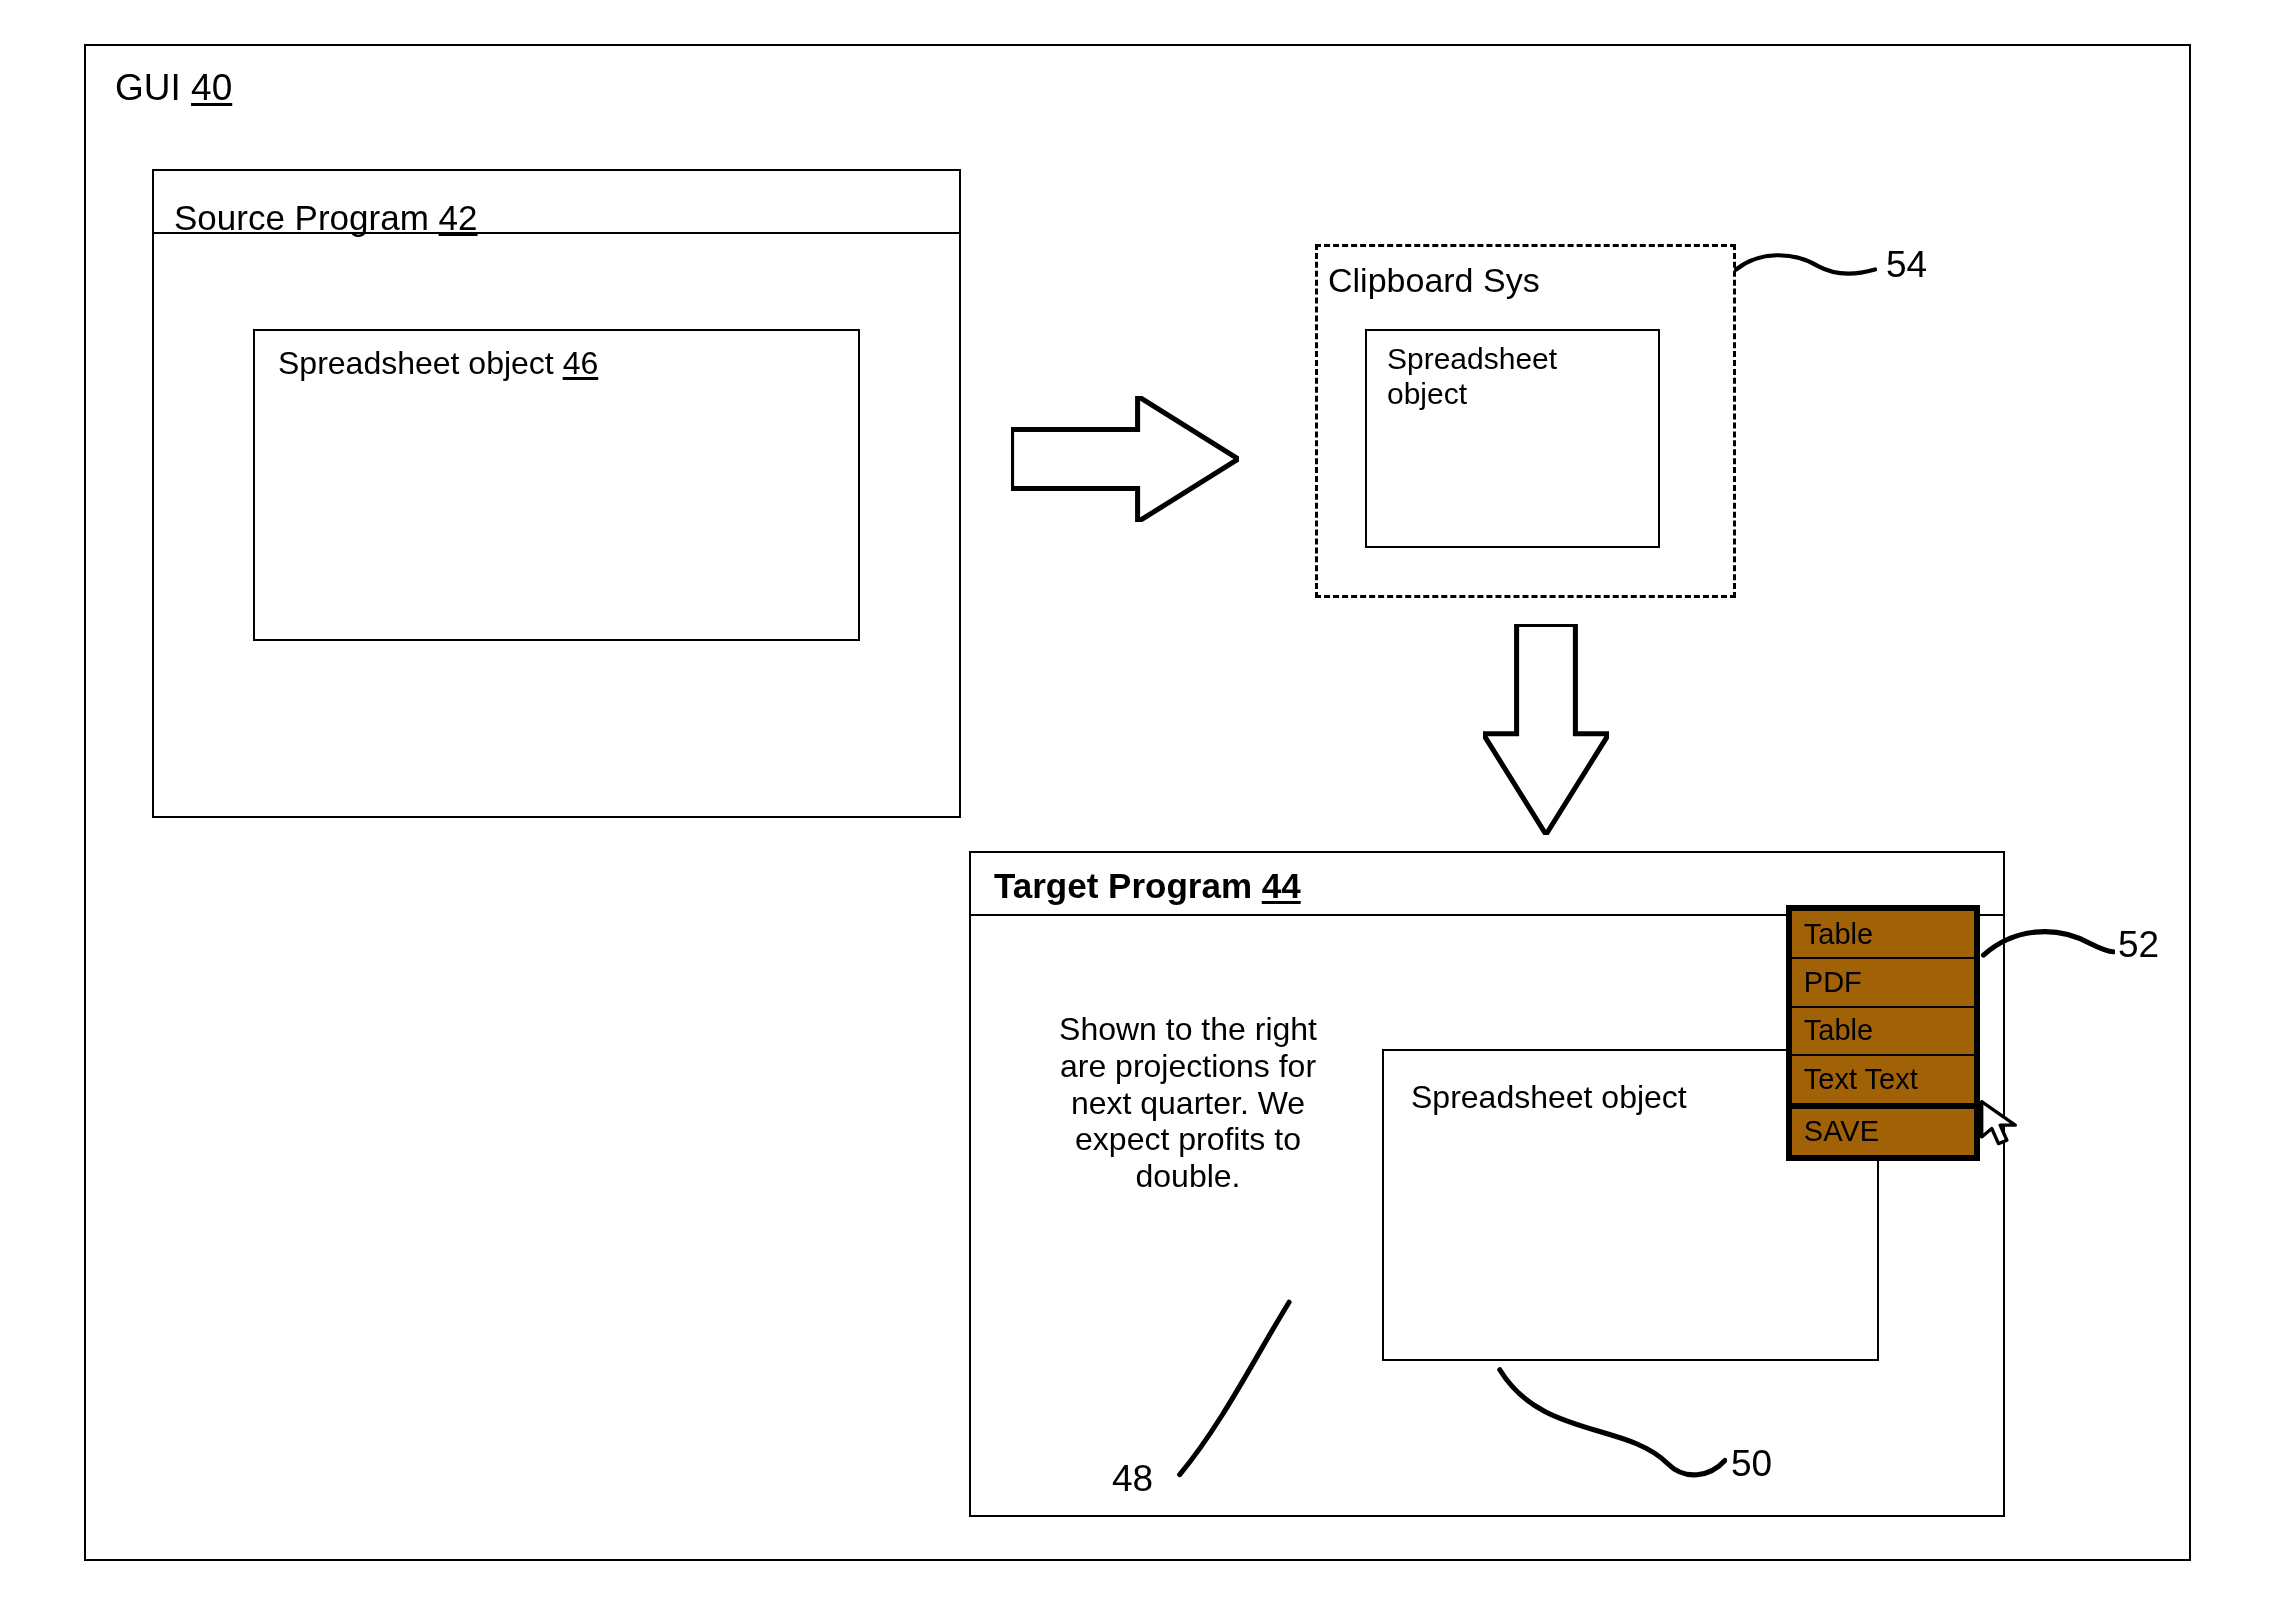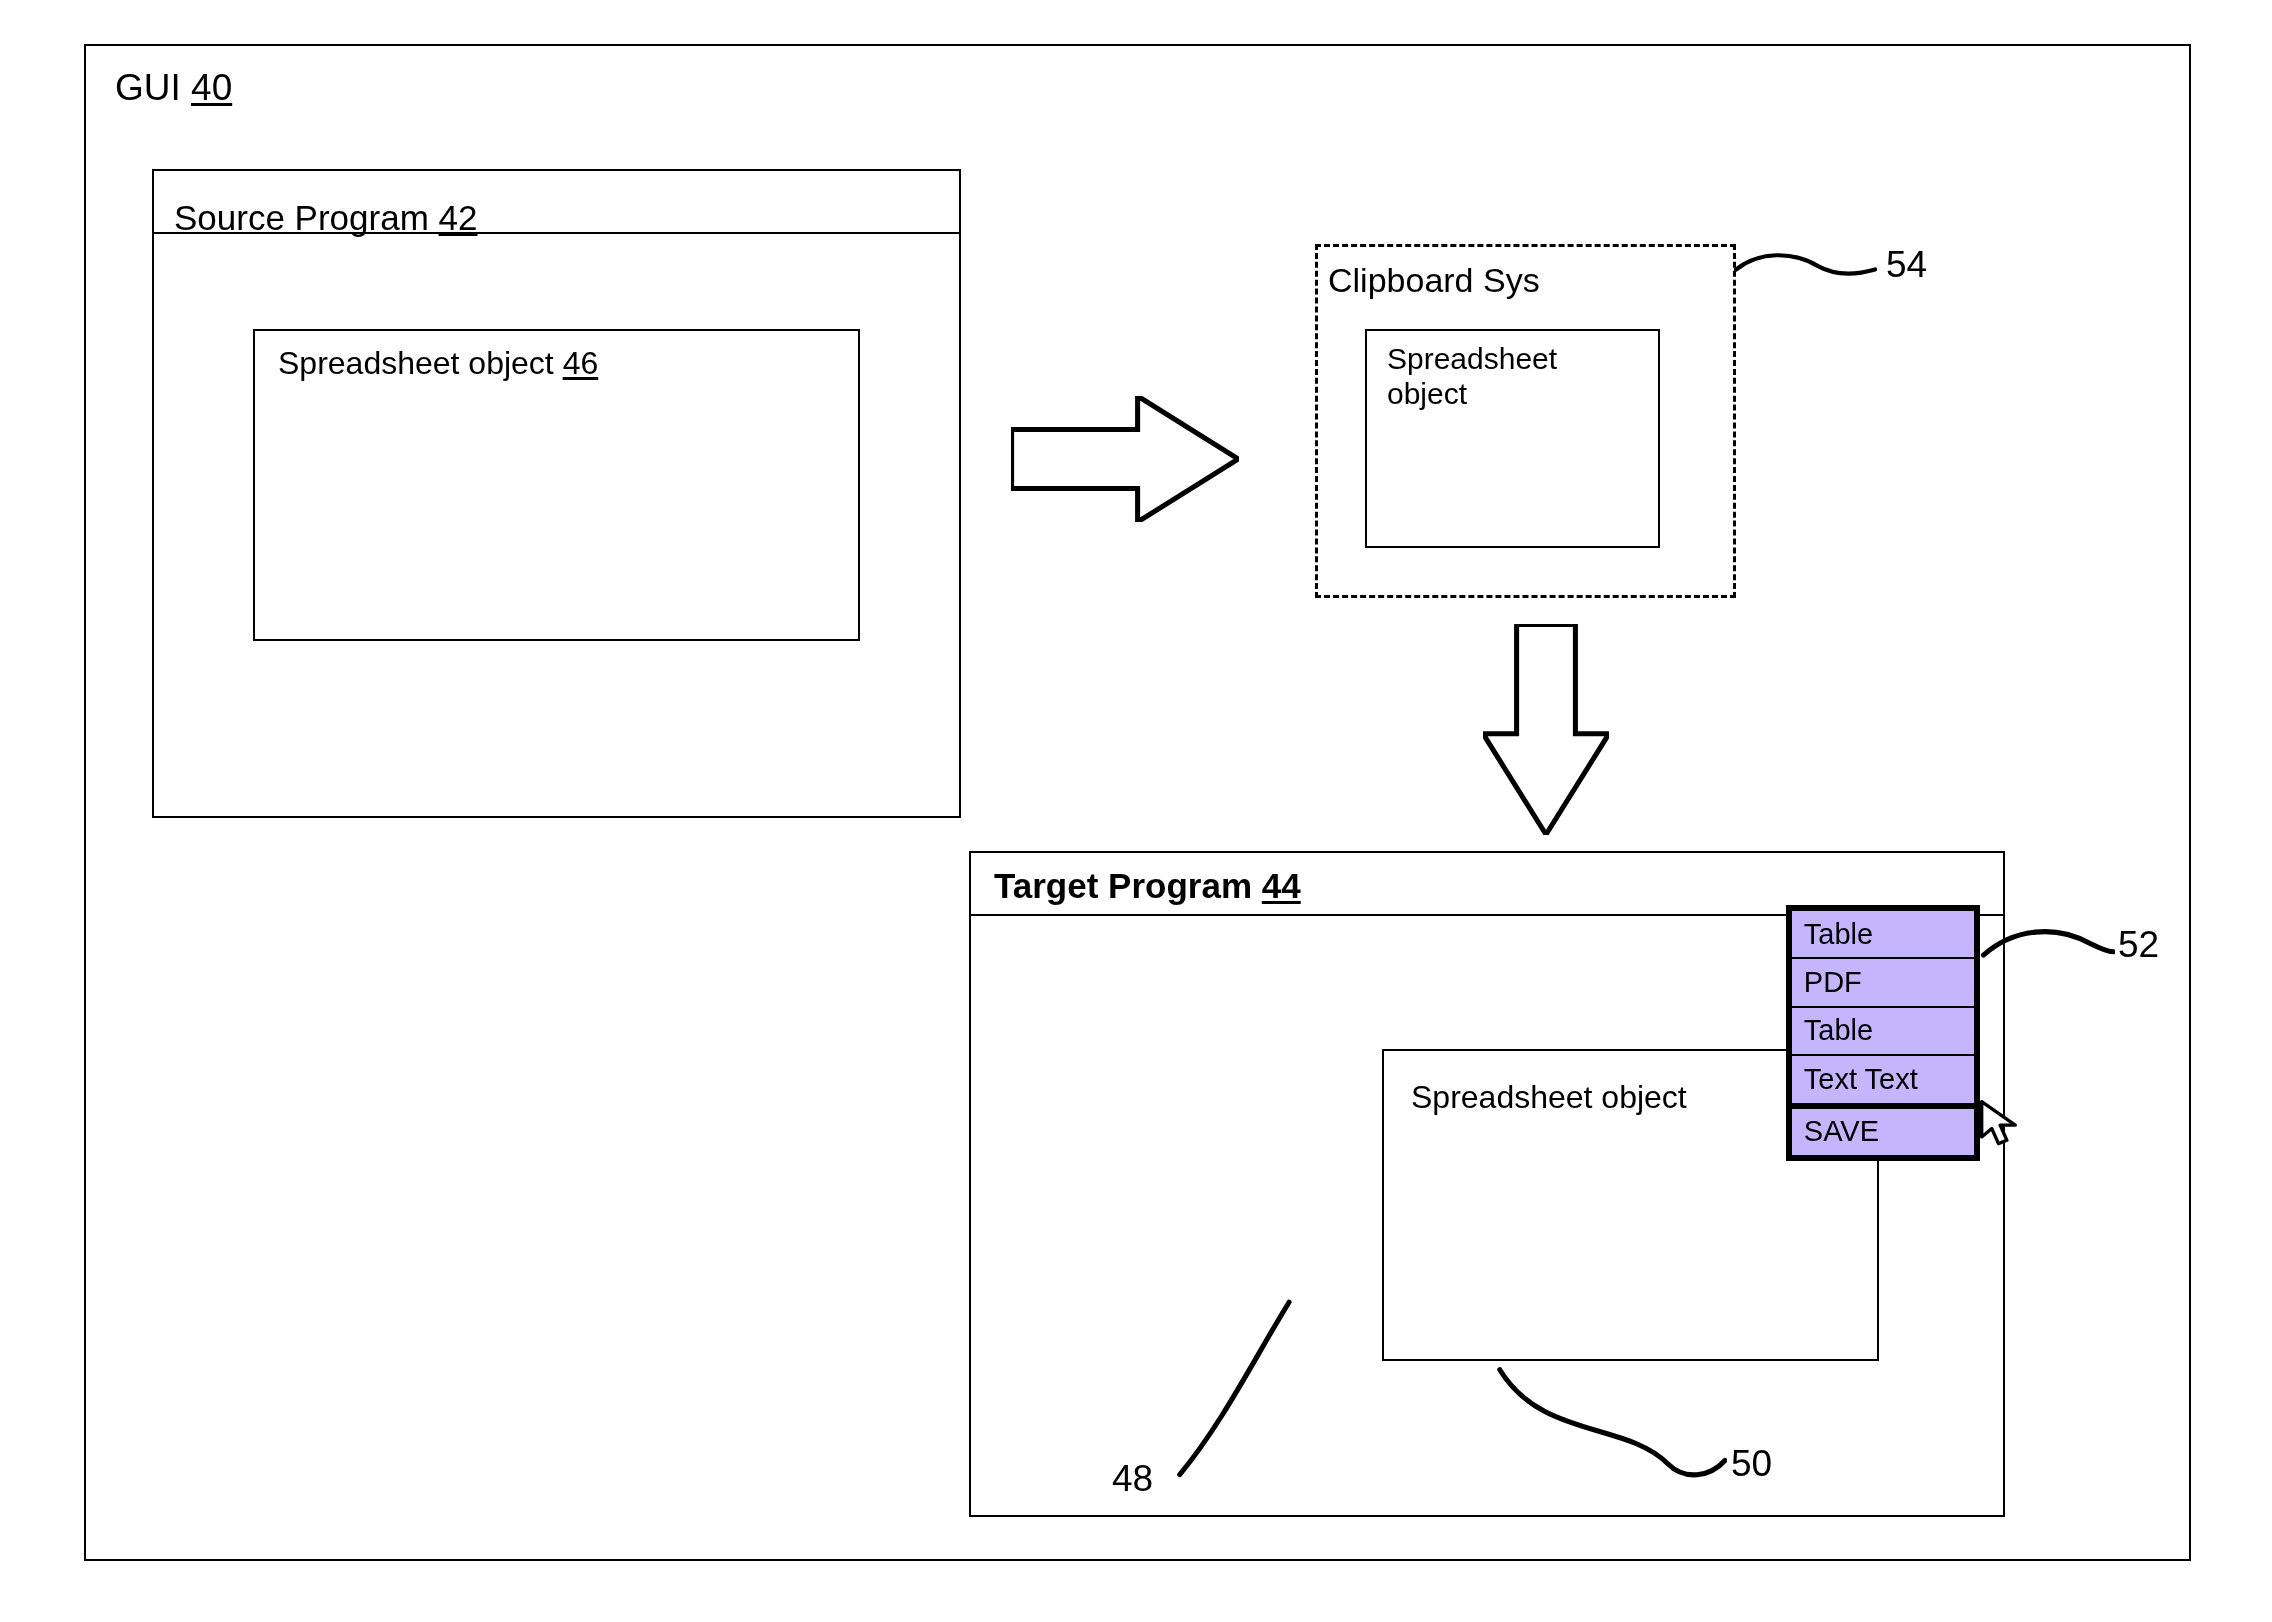--- a/index.html
+++ b/index.html
@@ -32,21 +32,21 @@
     height: 0;
     border-top: 2.5px solid #000;
     left: 0; right: 0;
   }
   .dashed {
     border-style: dashed;
   }
   .menu {
     position: absolute;
     border: 6.7px solid #000;
-    background: #c4b5fd;
+    background: #a16207;
     box-sizing: border-box;
     z-index: 10;
   }
   .menu .row {
     border-bottom: 2.5px solid #000;
     font-size: 29px;
     padding: 6.7px 11.8px;
     text-align: left;
   }
   .menu .row.thick { border-bottom: 6.7px solid #000; }
@@ -109,20 +109,21 @@
   </div>
 
   <div class="box" style="left:969px; top:851px; width:1036px; height:666px;">
     <div class="titlebar-line" style="top:61px;"></div>
   </div>
   <div class="label" style="left:994px; top:866px; font-size:35px;font-weight:bold;">
     <span>Target Program</span>
     <span class="u">44</span>
   </div>
 
+  <div class="label center-text" style="left:1045px; top:1011px; width:286px; font-size:32px;">Shown to the right are projections for next quarter.  We expect profits to double.</div>
 
   <div class="box" style="left:1382px; top:1049px; width:497px; height:312px;"></div>
   <div class="label" style="left:1411px; top:1079px; font-size:32px;">Spreadsheet object</div>
 
   <div style="position:absolute; left:1171px; top:1298px;">
     <svg width="152" height="185" viewBox="0 0 180 220">
       <path d="M140 5 C 100 70, 60 150, 10 210" stroke="#000" stroke-width="6" fill="none" stroke-linecap="round"></path>
     </svg>
   </div>
   <div class="label" style="left:1112px; top:1458px; font-size:37px;">48</div>

